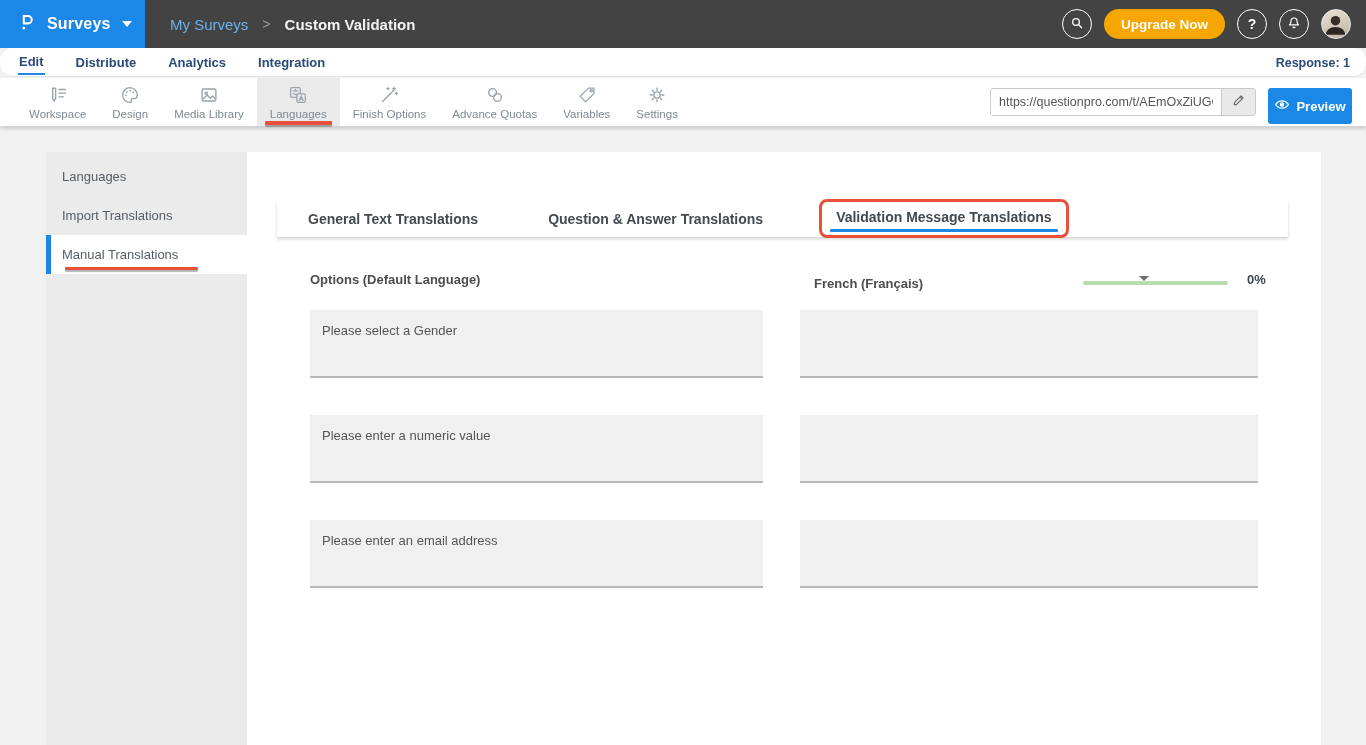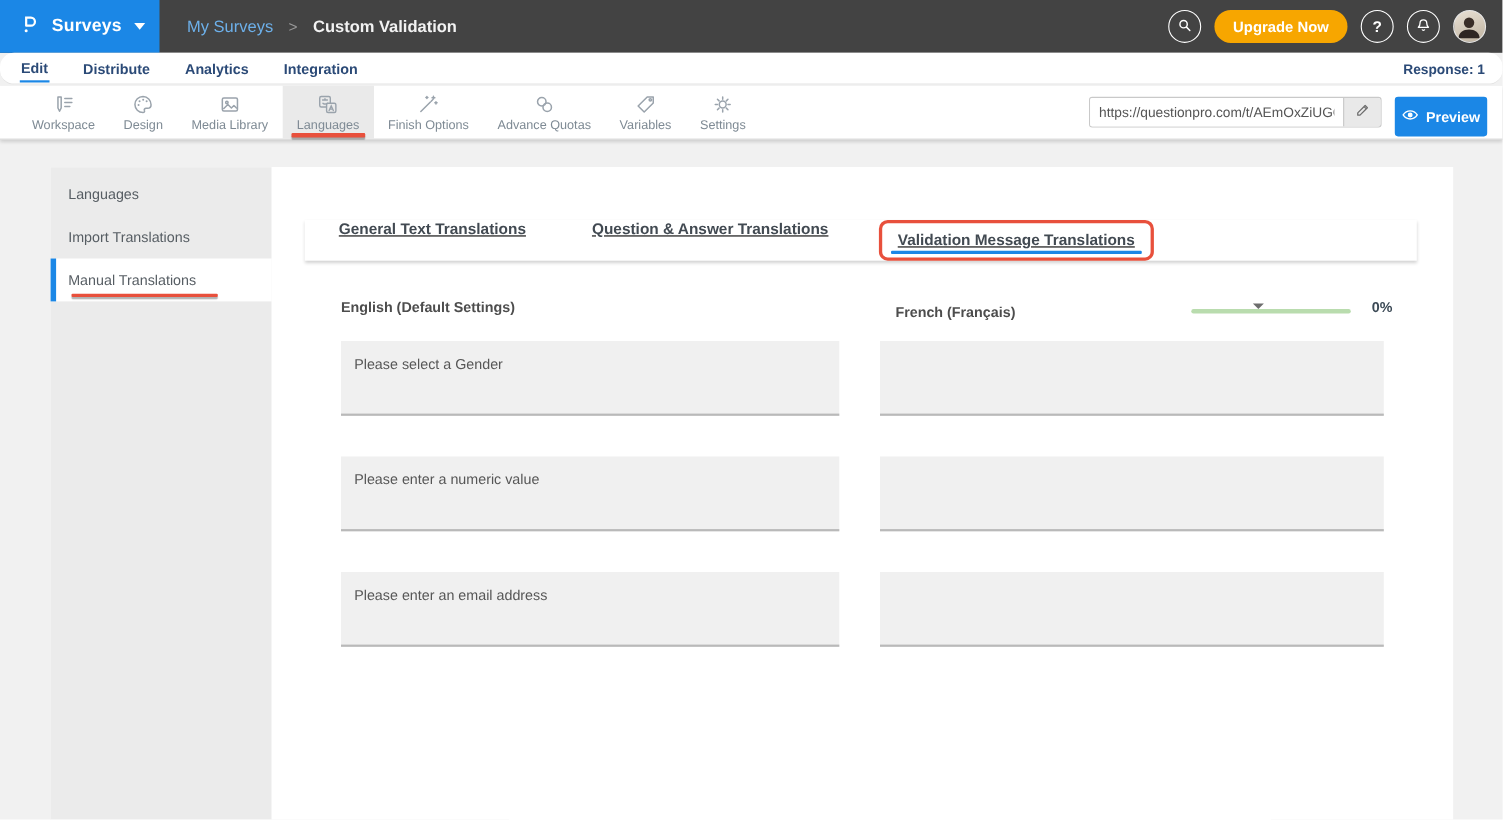--- a/index.html
+++ b/index.html
@@ -41,21 +41,21 @@
   .preview-btn { position:absolute; right:14px; top:10px; width:84px; height:36px; background:#1b87e6; border:none; border-radius:3px; color:#fff; font-size:13px; font-weight:700; font-family:inherit; display:flex; align-items:center; justify-content:center; gap:6px; cursor:pointer; }
 
   
   .card { position:absolute; left:46px; top:152px; width:1275px; height:593px; background:#fff; display:flex; }
   .sidebar { width:201px; background:#ebebeb; padding-top:5px; flex:none; }
   .side-item { position:relative; height:39px; line-height:39px; padding-left:16px; font-size:13px; color:#565d63; cursor:pointer; }
   .side-item.active { background:#fff; border-left:5px solid #1b87e6; padding-left:11px; }
   .side-item .red-underline { left:14px; width:133px; bottom:4px; height:3px; }
   .content { position:relative; flex:1; background:#fff; }
 
-  .tabstrip { position:absolute; left:30px; top:48px; width:1011px; height:37px; background:#fff; box-shadow:0 2px 3px rgba(0,0,0,.18); display:flex; gap:32px; padding-left:17px;text-decoration:underline; }
+  .tabstrip { position:absolute; left:30px; top:48px; width:1011px; height:37px; background:#fff; box-shadow:0 2px 3px rgba(0,0,0,.18); display:flex; align-items:center; gap:42px; padding-left:17px; }
   .tab { font-size:14px; font-weight:600; color:#424a52; cursor:pointer; white-space:nowrap; padding:0 14px; }
   .tab.annotated { position:relative; border:3px solid #e8503c; border-radius:8px; padding:7px 14px 10px; background:#fff; }
   .tab-underline { position:absolute; left:8px; right:8px; bottom:3px; height:3px; background:#1b87e6; border-radius:1px; }
 
   .lang-label { position:absolute; font-size:13px; font-weight:700; color:#4d4d4d; }
   .lang-select { position:absolute; left:567px; top:124px; display:flex; align-items:flex-start; cursor:pointer; }
   .lang-select .caret { width:0; height:0; border-left:5px solid transparent; border-right:5px solid transparent; border-top:5px solid #6d6d6d; margin-left:216px; }
   .progress-track { position:absolute; left:836px; top:129px; width:145px; height:4px; border-radius:2px; background:#b9dcae; cursor:default; }
   .progress-pct { position:absolute; left:1000px; top:120px; font-size:13px; font-weight:600; color:#3c4a56; }
 
@@ -237,21 +237,21 @@
     <div class="content">
       <div class="tabstrip">
         <span class="tab">General Text Translations</span>
         <span class="tab">Question &amp; Answer Translations</span>
         <span class="tab annotated">
           <span>Validation Message Translations</span>
           <span class="tab-underline"></span>
         </span>
       </div>
 
-      <div class="lang-label" style="left:63px; top:120px;">English (Default Settings)</div>
+      <div class="lang-label" style="left:63px; top:120px;">Options (Default Language)</div>
 
       <div class="lang-select">
         <span class="lang-label" style="position:static;">French (Français)</span>
         <span class="caret"></span>
       </div>
       <div class="progress-track"></div>
       <div class="progress-pct">0%</div>
 
       <div class="msg-box src" style="top:158px;">Please select a Gender</div>
       <div class="msg-box tgt" style="top:158px;"></div>

